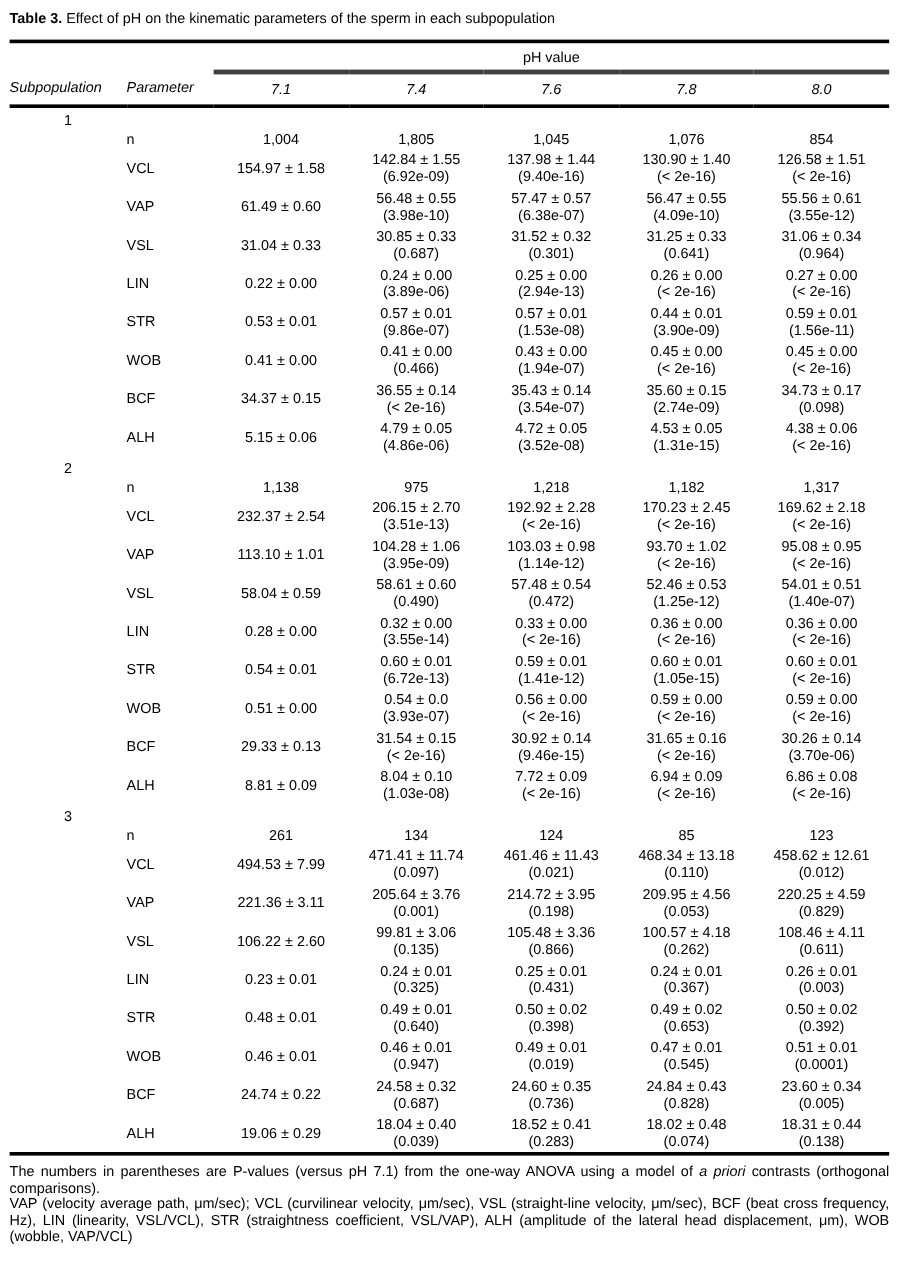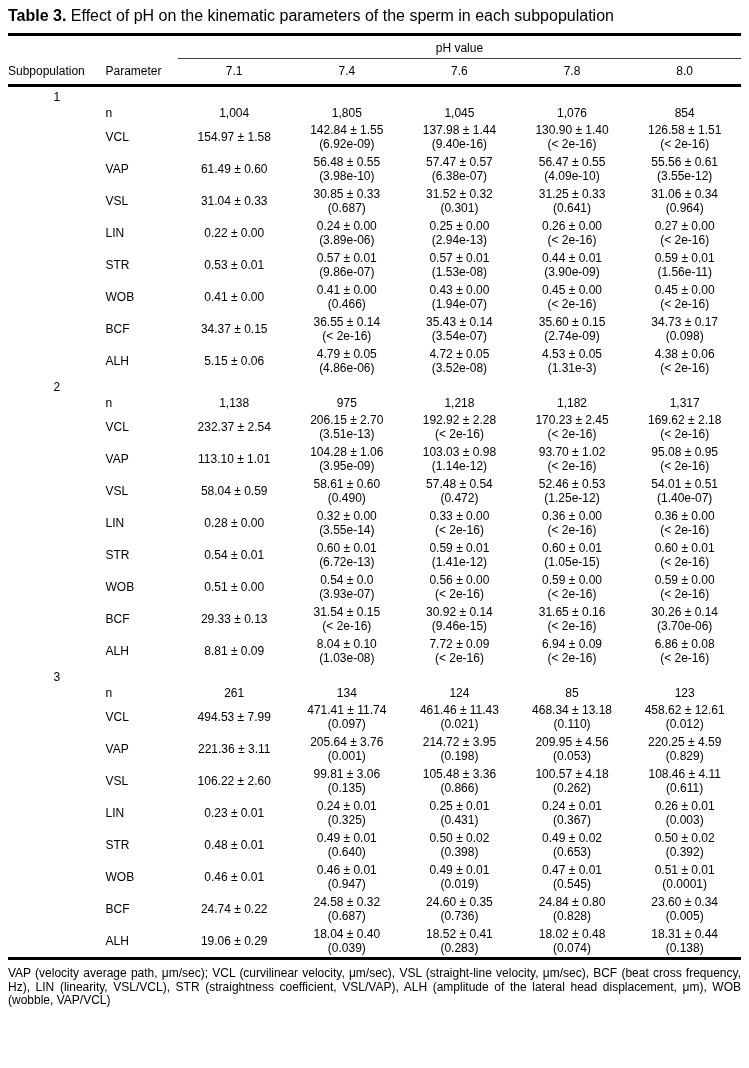--- a/index.html
+++ b/index.html
@@ -10,21 +10,21 @@
     font-family: "Liberation Sans", sans-serif;
   }
   body {
     width: 749px;
     height: 1068px;
     box-sizing: border-box;
     padding: 6px 8px 0 8px;
     overflow: hidden;
   }
   .caption {
-    font-size: 16px;
+    font-size: 12px;
     line-height: 15px;
     margin: 2px 0 10px 0;
   }
   .caption b { font-weight: bold; }
   .tablewrap {
     border-top: 3px solid #000;
     border-bottom: 3px solid #000;
   }
   table {
     width: 100%;
@@ -32,25 +32,26 @@
     table-layout: fixed;
     font-size: 12px;
   }
   col.c-sub { width: 97px; }
   col.c-par { width: 72px; }
   col.c-ph  { width: 112px; }
   thead th { font-weight: normal; }
   tr.span-row th { padding: 5px 0 3px 0; }
   th.ph-span {
     text-align: center;
-    border-bottom: 1px solid #404040;
+    border-bottom: 4px solid #404040;
   }
   tr.cols-row th {
     padding: 5px 0 6px 0;
     border-bottom: 3px solid #000;
+    font-style: italic;
   }
   th.h-left { text-align: left; padding-left: 2px; }
   th.h-ph { text-align: center; }
   tbody td { vertical-align: middle; }
   td.subnum {
     text-align: center;
     padding: 3px 0 0 0;
     height: 13px;
   }
   tr.count-row td { padding: 2px 0 1px 0; }
@@ -295,21 +296,21 @@
           <td class="val">
             <div>4.79 ± 0.05</div>
             <div class="pv">(4.86e-06)</div>
           </td>
           <td class="val">
             <div>4.72 ± 0.05</div>
             <div class="pv">(3.52e-08)</div>
           </td>
           <td class="val">
             <div>4.53 ± 0.05</div>
-            <div class="pv">(1.31e-3)</div>
+            <div class="pv">(1.31e-15)</div>
           </td>
           <td class="val">
             <div>4.38 ± 0.06</div>
             <div class="pv">(&lt; 2e-16)</div>
           </td>
         </tr>
         <tr>
           <td class="subnum">2</td>
           <td colspan="6"></td>
         </tr>
@@ -685,21 +686,21 @@
           </td>
           <td class="val">
             <div>24.58 ± 0.32</div>
             <div class="pv">(0.687)</div>
           </td>
           <td class="val">
             <div>24.60 ± 0.35</div>
             <div class="pv">(0.736)</div>
           </td>
           <td class="val">
-            <div>24.84 ± 0.80</div>
+            <div>24.84 ± 0.43</div>
             <div class="pv">(0.828)</div>
           </td>
           <td class="val">
             <div>23.60 ± 0.34</div>
             <div class="pv">(0.005)</div>
           </td>
         </tr>
         <tr class="parameter-row">
           <td></td>
           <td class="pname">ALH</td>
@@ -721,14 +722,15 @@
           <td class="val">
             <div>18.31 ± 0.44</div>
             <div class="pv">(0.138)</div>
           </td>
         </tr>
       </tbody>
   </table>
 </div>
 
 <div class="footnotes">
+  <div class="fnote"><span>The numbers in parentheses are P-values (versus pH 7.1) from the one-way ANOVA using a model of </span><i>a priori</i><span> contrasts (orthogonal comparisons).</span></div>
   <div class="fnote">VAP (velocity average path, μm/sec); VCL (curvilinear velocity, μm/sec), VSL (straight-line velocity, μm/sec), BCF (beat cross frequency, Hz), LIN (linearity, VSL/VCL), STR (straightness coefficient, VSL/VAP), ALH (amplitude of the lateral head displacement, μm), WOB (wobble, VAP/VCL)</div>
 </div>
 
 </body></html>

